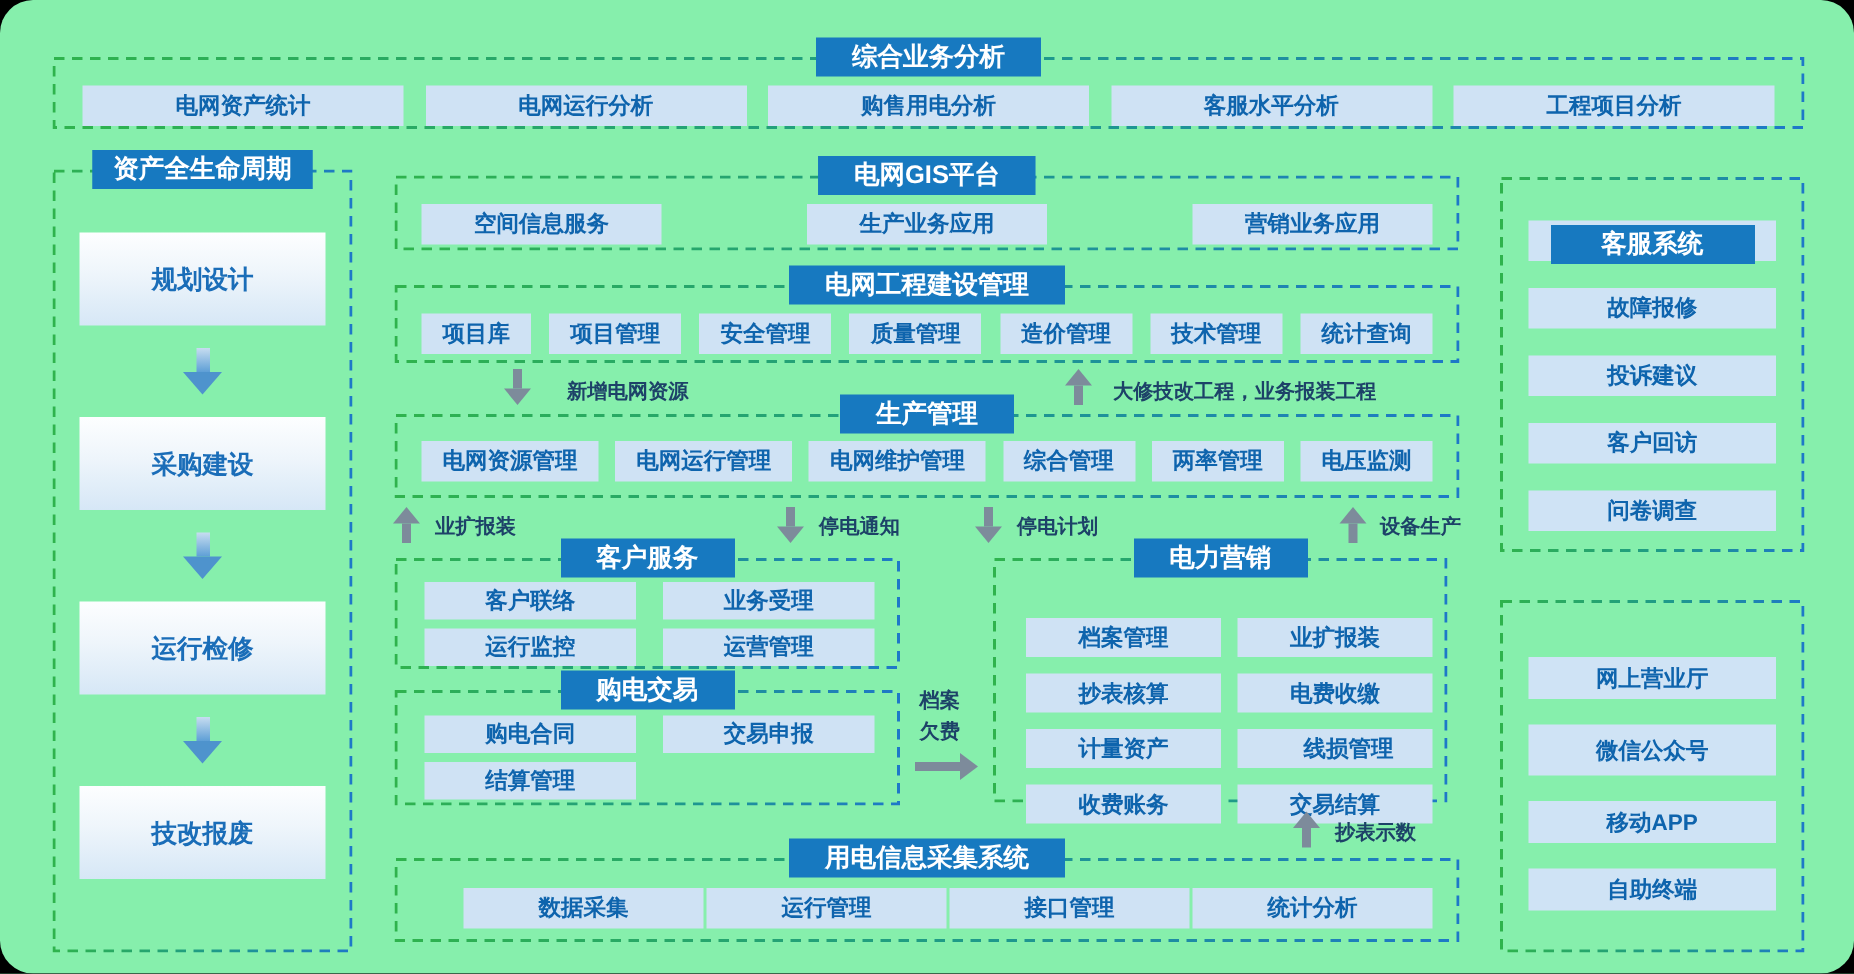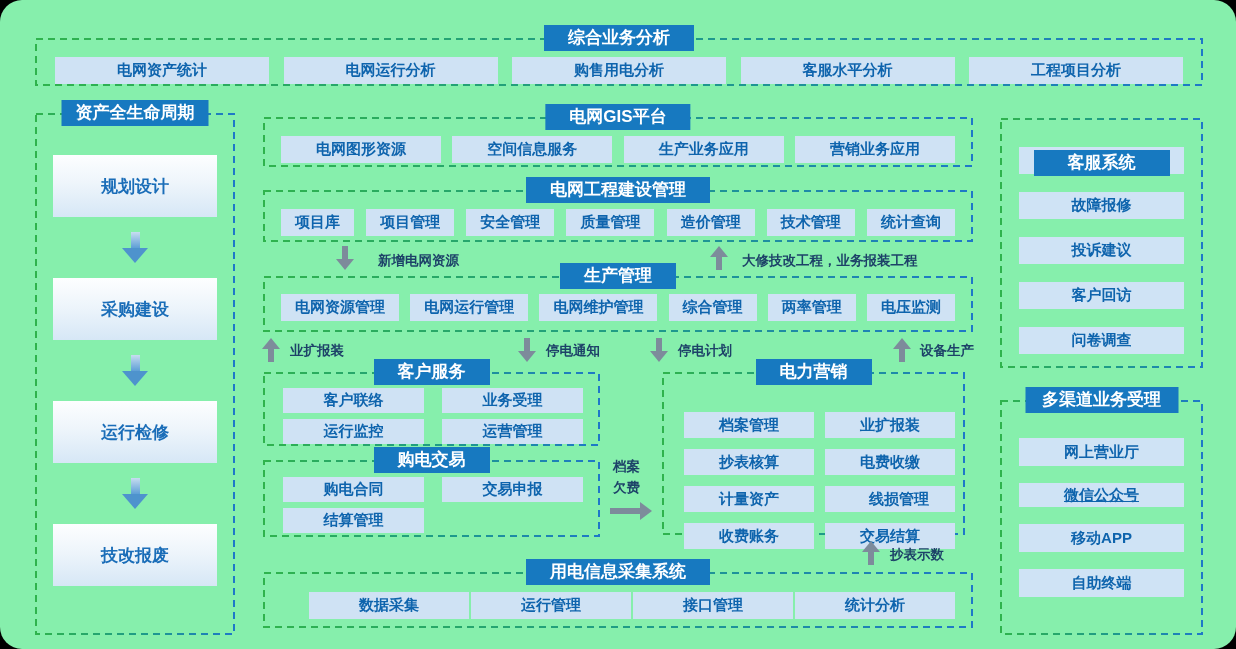--- a/index.html
+++ b/index.html
@@ -106,21 +106,20 @@
       <div class="stage">技改报废</div>
     </div>
   </div>
 
   <div class="dashed-box" style="left:263px;top:117px;width:710px;height:50px;">
       <svg width="710" height="50" class="dash-svg">
         <rect x="1" y="1" width="708" height="48" fill="none" stroke="url(#dashGrad)" stroke-width="2" stroke-dasharray="7 5"></rect>
       </svg>
     <div class="hdr">电网GIS平台</div>
     <div class="chip-row" style="top:19px;">
-      <div class="chip fixed">电网图形资源</div>
       <div class="chip fixed">空间信息服务</div>
       <div class="chip fixed">生产业务应用</div>
       <div class="chip fixed">营销业务应用</div>
     </div>
   </div>
 
   <div class="dashed-box" style="left:263px;top:190px;width:710px;height:52px;">
       <svg width="710" height="52" class="dash-svg">
         <rect x="1" y="1" width="708" height="50" fill="none" stroke="url(#dashGrad)" stroke-width="2" stroke-dasharray="7 5"></rect>
       </svg>
@@ -264,22 +263,21 @@
       <div class="chip">投诉建议</div>
       <div class="chip">客户回访</div>
       <div class="chip">问卷调查</div>
     </div>
   </div>
 
   <div class="dashed-box" style="left:1000px;top:400px;width:203px;height:235px;">
       <svg width="203" height="235" class="dash-svg">
         <rect x="1" y="1" width="201" height="233" fill="none" stroke="url(#dashGrad)" stroke-width="2" stroke-dasharray="7 5"></rect>
       </svg>
-    <div class="hdr" style="padding:0 17px;">多渠道业务受理</div>
     <div class="vlist" style="top:38px;gap:17px;">
       <div class="chip" style="height:28px;">网上营业厅</div>
-      <div class="chip" style="height:24px;text-decoration:underline;">微信公众号</div>
+      <div class="chip" style="height:34px;">微信公众号</div>
       <div class="chip" style="height:28px;">移动APP</div>
       <div class="chip" style="height:28px;">自助终端</div>
     </div>
   </div>
 
 </div>
 
 </body></html>

